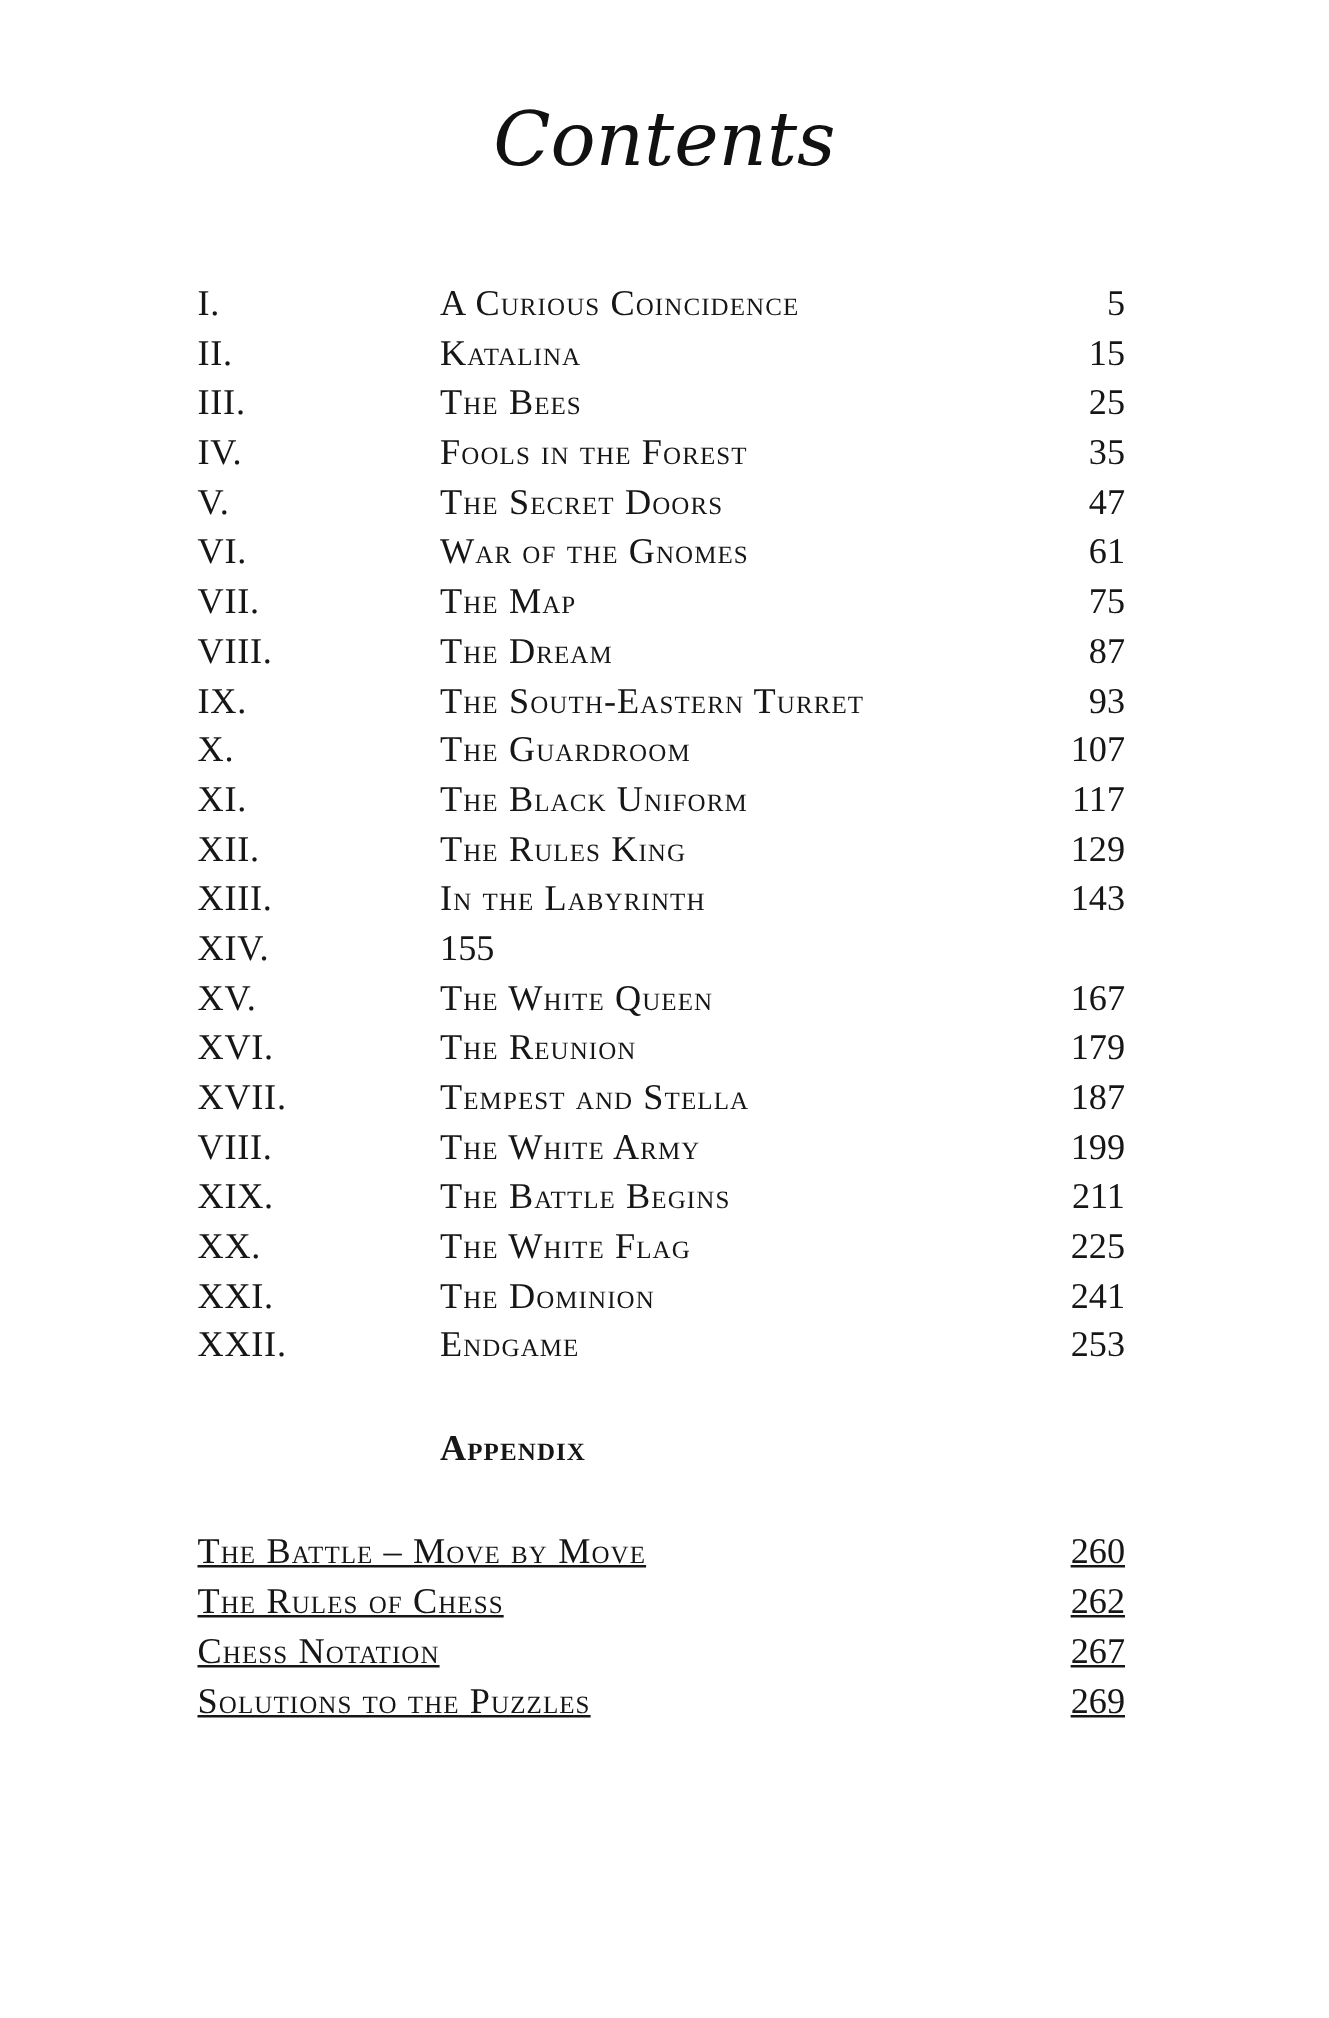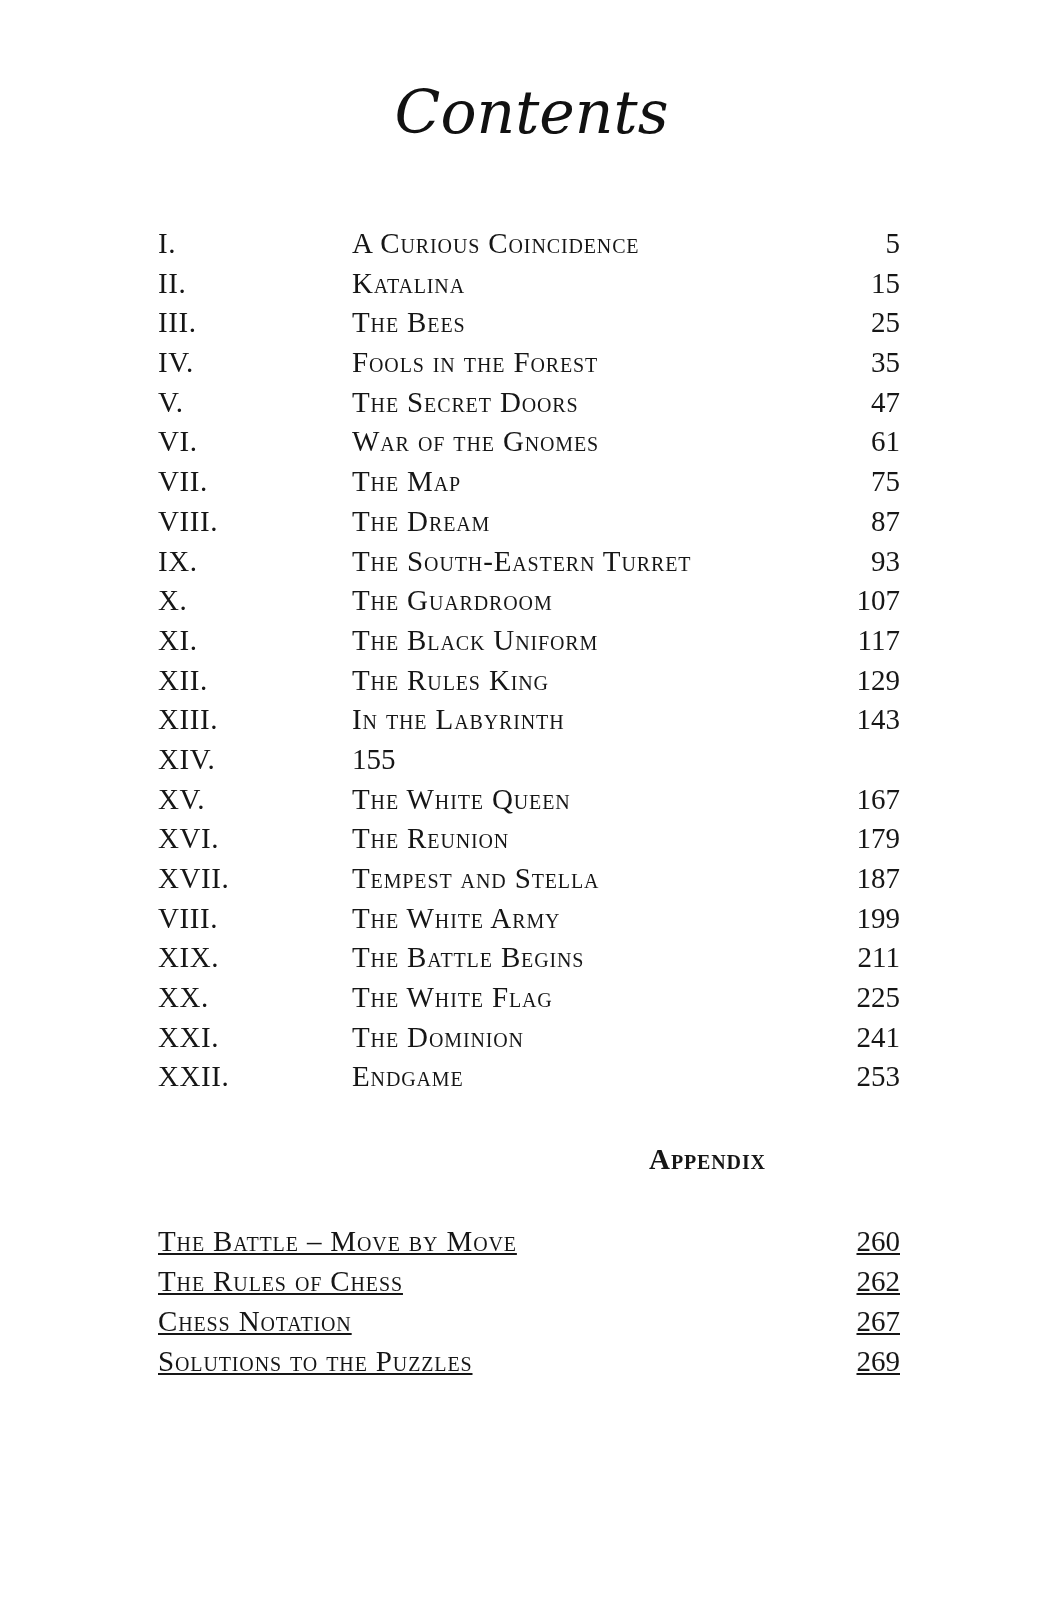--- a/index.html
+++ b/index.html
@@ -55,21 +55,20 @@
     text-align: right;
     font-feature-settings: "onum" 1;
   }
   .appendix-heading {
     font-size: 29px;
     font-weight: 700;
     font-variant: small-caps;
     letter-spacing: 0.03em;
     margin: 43px 0 0 352px;
     line-height: 1.15;
-    text-align: center;
   }
   .appendix {
     margin: 49px 0 0 158px;
     width: 742px;
     text-decoration: underline;
   }
 </style>
 </head>
 <body>
 

